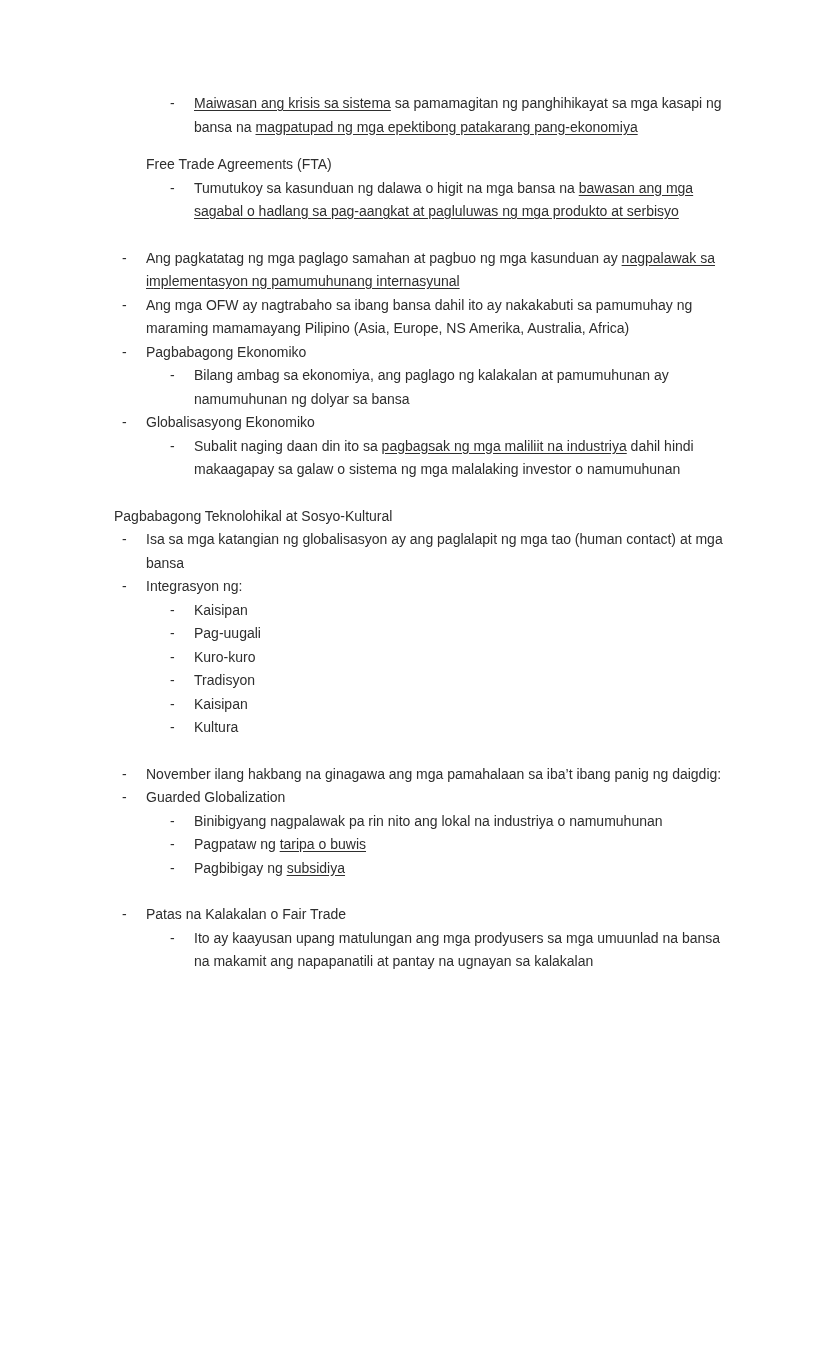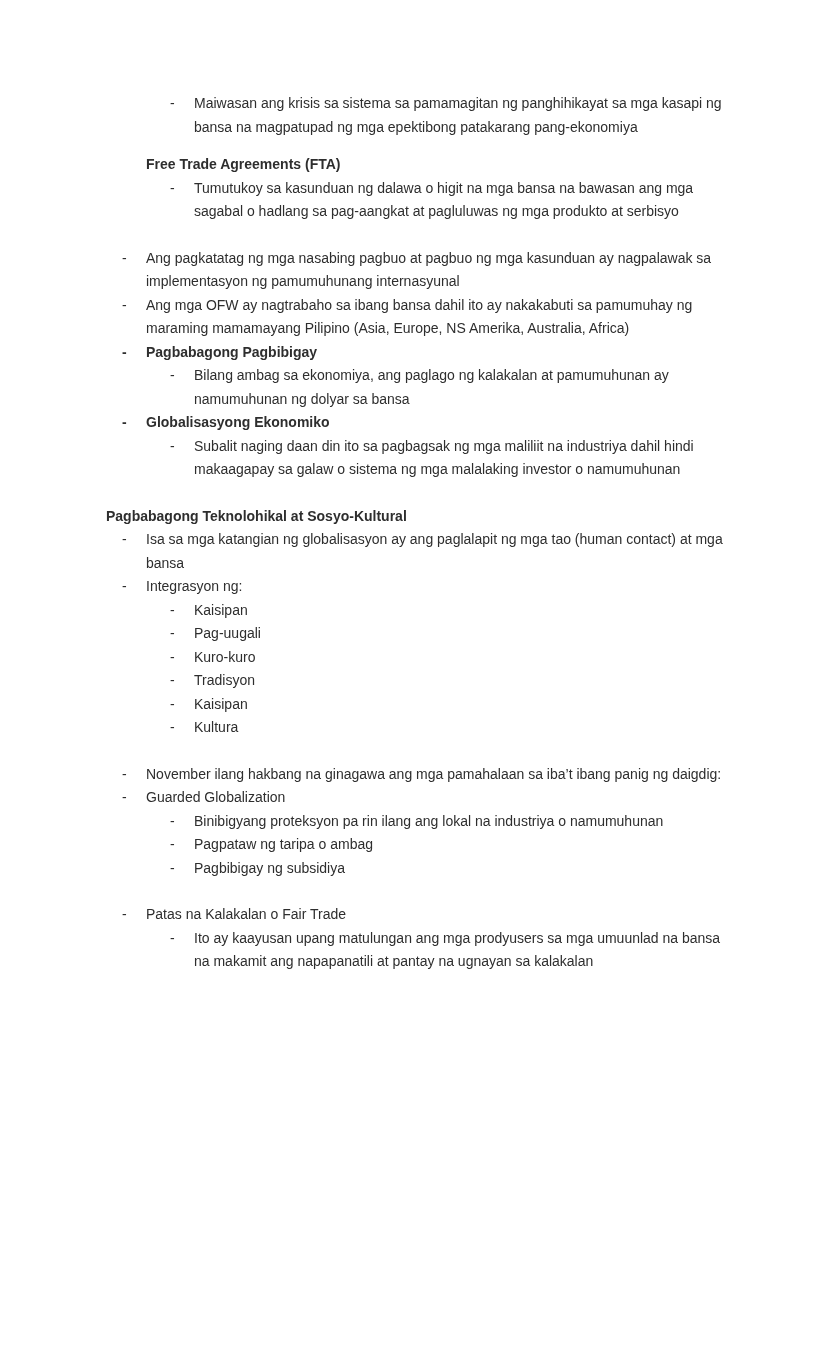--- a/index.html
+++ b/index.html
@@ -22,33 +22,33 @@
   .section:nth-child(2) { margin-top: 14px; }
 
   .block {
     display: flex;
     align-items: flex-start;
     font-size: 14px;
     line-height: 23.5px;
   }
   .block.bullet.indent-1 { margin-left: 24px; }
   .block.bullet.indent-2 { margin-left: 72px; }
-  .block.heading.indent-0 { margin-left: 8px; }
+  .block.heading.indent-0 { margin-left: 16px; }
   .block.heading.indent-1 { margin-left: 48px; }
 
   .dash {
     flex: 0 0 24px;
     width: 24px;
   }
   .content {
     flex: 1 1 auto;
     min-width: 0;
   }
-  .heading, .bold { font-weight: 700; }
-  .run.u { text-underline-offset: 2px; text-align: center; }
+  .heading, .bold { font-weight: 400; }
+  .run.u { text-decoration: underline; text-underline-offset: 2px; text-align: center; }
 </style>
 </head>
 <body style="background: rgb(255, 255, 255);">
 
 <div class="page" style="color: rgb(46, 46, 46);">
   <div id="doc-root">
       <div class="section">
         <div class="block bullet indent-2">
           <span class="dash">-</span>
           <div class="content"><span class="run u">Maiwasan ang krisis sa sistema</span><span class="run"> sa pamamagitan ng panghihikayat sa mga kasapi ng bansa na </span><span class="run u">magpatupad ng mga epektibong patakarang pang-ekonomiya</span></div>
@@ -59,29 +59,29 @@
           <div class="content"><span class="run">Free Trade Agreements (FTA)</span></div>
         </div>
         <div class="block bullet indent-2">
           <span class="dash">-</span>
           <div class="content"><span class="run">Tumutukoy sa kasunduan ng dalawa o higit na mga bansa na </span><span class="run u">bawasan ang mga sagabal o hadlang sa pag-aangkat at pagluluwas ng mga produkto at serbisyo</span></div>
         </div>
       </div>
       <div class="section">
         <div class="block bullet indent-1">
           <span class="dash">-</span>
-          <div class="content"><span class="run">Ang pagkatatag ng mga nasabing pagbuo at pagbuo ng mga kasunduan ay </span><span class="run u">nagpalawak sa implementasyon ng pamumuhunang internasyunal</span></div>
+          <div class="content"><span class="run">Ang pagkatatag ng mga paglago samahan at pagbuo ng mga kasunduan ay </span><span class="run u">nagpalawak sa implementasyon ng pamumuhunang internasyunal</span></div>
         </div>
         <div class="block bullet indent-1">
           <span class="dash">-</span>
           <div class="content"><span class="run">Ang mga OFW ay nagtrabaho sa ibang bansa dahil ito ay nakakabuti sa pamumuhay ng maraming mamamayang Pilipino (Asia, Europe, NS Amerika, Australia, Africa)</span></div>
         </div>
         <div class="block bullet indent-1 bold">
           <span class="dash">-</span>
-          <div class="content"><span class="run">Pagbabagong Pagbibigay</span></div>
+          <div class="content"><span class="run">Pagbabagong Ekonomiko</span></div>
         </div>
         <div class="block bullet indent-2">
           <span class="dash">-</span>
           <div class="content"><span class="run">Bilang ambag sa ekonomiya, ang paglago ng kalakalan at pamumuhunan ay namumuhunan ng dolyar sa bansa</span></div>
         </div>
         <div class="block bullet indent-1 bold">
           <span class="dash">-</span>
           <div class="content"><span class="run">Globalisasyong Ekonomiko</span></div>
         </div>
         <div class="block bullet indent-2">
@@ -130,25 +130,25 @@
         <div class="block bullet indent-1">
           <span class="dash">-</span>
           <div class="content"><span class="run">November ilang hakbang na ginagawa ang mga pamahalaan sa iba’t ibang panig ng daigdig:</span></div>
         </div>
         <div class="block bullet indent-1">
           <span class="dash">-</span>
           <div class="content"><span class="run">Guarded Globalization</span></div>
         </div>
         <div class="block bullet indent-2">
           <span class="dash">-</span>
-          <div class="content"><span class="run">Binibigyang proteksyon pa rin ilang ang lokal na industriya o namumuhunan</span></div>
+          <div class="content"><span class="run">Binibigyang nagpalawak pa rin nito ang lokal na industriya o namumuhunan</span></div>
         </div>
         <div class="block bullet indent-2">
           <span class="dash">-</span>
-          <div class="content"><span class="run">Pagpataw ng </span><span class="run u">taripa o ambag</span></div>
+          <div class="content"><span class="run">Pagpataw ng </span><span class="run u">taripa o buwis</span></div>
         </div>
         <div class="block bullet indent-2">
           <span class="dash">-</span>
           <div class="content"><span class="run">Pagbibigay ng </span><span class="run u">subsidiya</span></div>
         </div>
       </div>
       <div class="section">
         <div class="block bullet indent-1">
           <span class="dash">-</span>
           <div class="content"><span class="run">Patas na Kalakalan o Fair Trade</span></div>

